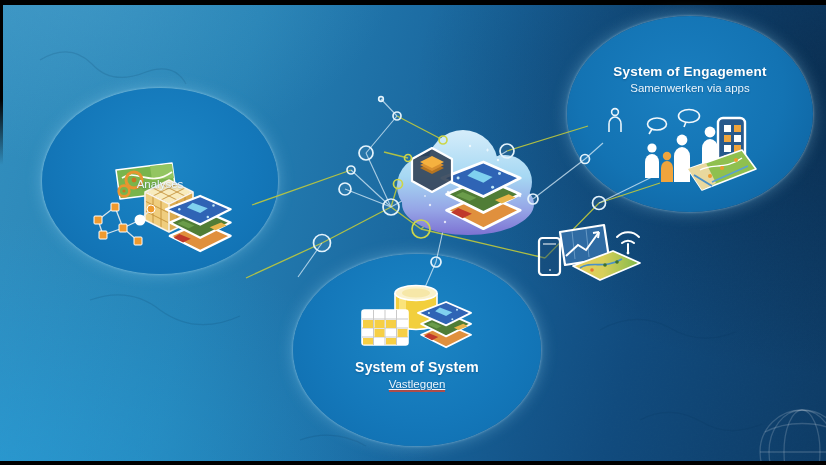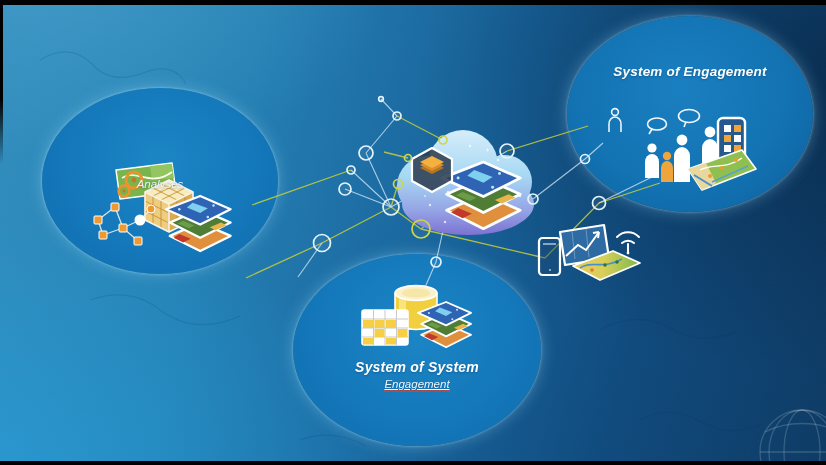--- a/index.html
+++ b/index.html
@@ -18,21 +18,21 @@
   #bar-left{position:absolute;left:0;top:0;width:3px;height:165px;
     background:linear-gradient(#000 60%,transparent);}
   .sys-circle{position:absolute;border-radius:50%;
     background:radial-gradient(ellipse at 50% 40%, #1c86c5 0%, #1478ba 55%, #0f6cad 100%);
     box-shadow:0 0 16px rgba(150,215,245,.40), 0 0 3px rgba(210,240,255,.55);}
   #circle-insights{left:42px;top:88px;width:236px;height:186px;}
   #circle-engagement{left:567px;top:16px;width:246px;height:196px;
     background:radial-gradient(ellipse at 46% 38%, #1a7fc0 0%, #1373b3 55%, #0d5e9b 100%);}
   #circle-record{left:293px;top:254px;width:248px;height:192px;}
   svg.layer{position:absolute;left:0;top:0;pointer-events:none;}
-  .label{position:absolute;text-align:center;color:#fff;line-height:1.25;font-style:italic;}
+  .label{position:absolute;text-align:center;color:#fff;line-height:1.25;}
   .title{font-weight:bold;font-size:13.5px;letter-spacing:.2px;
     text-shadow:0 1px 2px rgba(0,40,80,.35);}
   .subtitle{font-size:11.5px;color:#eaf5fd;text-shadow:0 1px 2px rgba(0,40,80,.3);}
   #insights-title{left:42px;top:121px;width:236px;}
   #insights-subtitle{left:42px;top:138px;width:236px;margin-top:39px;}
   #engagement-title{left:567px;top:64px;width:246px;}
   #engagement-subtitle{left:567px;top:81px;width:246px;}
   #record-title{left:293px;top:359px;width:248px;font-size:14px;}
   #record-subtitle{left:293px;top:377px;width:248px;}
   #record-subtitle .link{
@@ -318,20 +318,21 @@
       <circle cx="802" cy="452" r="42"></circle>
       <ellipse cx="802" cy="452" rx="18" ry="42"></ellipse>
       <ellipse cx="802" cy="452" rx="33" ry="42"></ellipse>
       <path d="M760,452 h84 M765,432 a60,40 0 0 1 74,0 M765,472 a60,40 0 0 0 74,0"></path>
     </g>
   </svg>
 
   <div class="label subtitle" id="insights-subtitle">Analyses</div>
 
   <div class="label title" id="engagement-title">System of Engagement</div>
+  <div class="label subtitle" id="engagement-subtitle">Samenwerken via apps</div>
 
   <div class="label title" id="record-title">System of System</div>
   <div class="label subtitle" id="record-subtitle">
-    <span class="link">Engagement</span>
+    <span class="link">Vastleggen</span>
   </div>
 
   <div class="edgebar" id="bar-bottom"></div>
 </div>
 
 </body></html>

